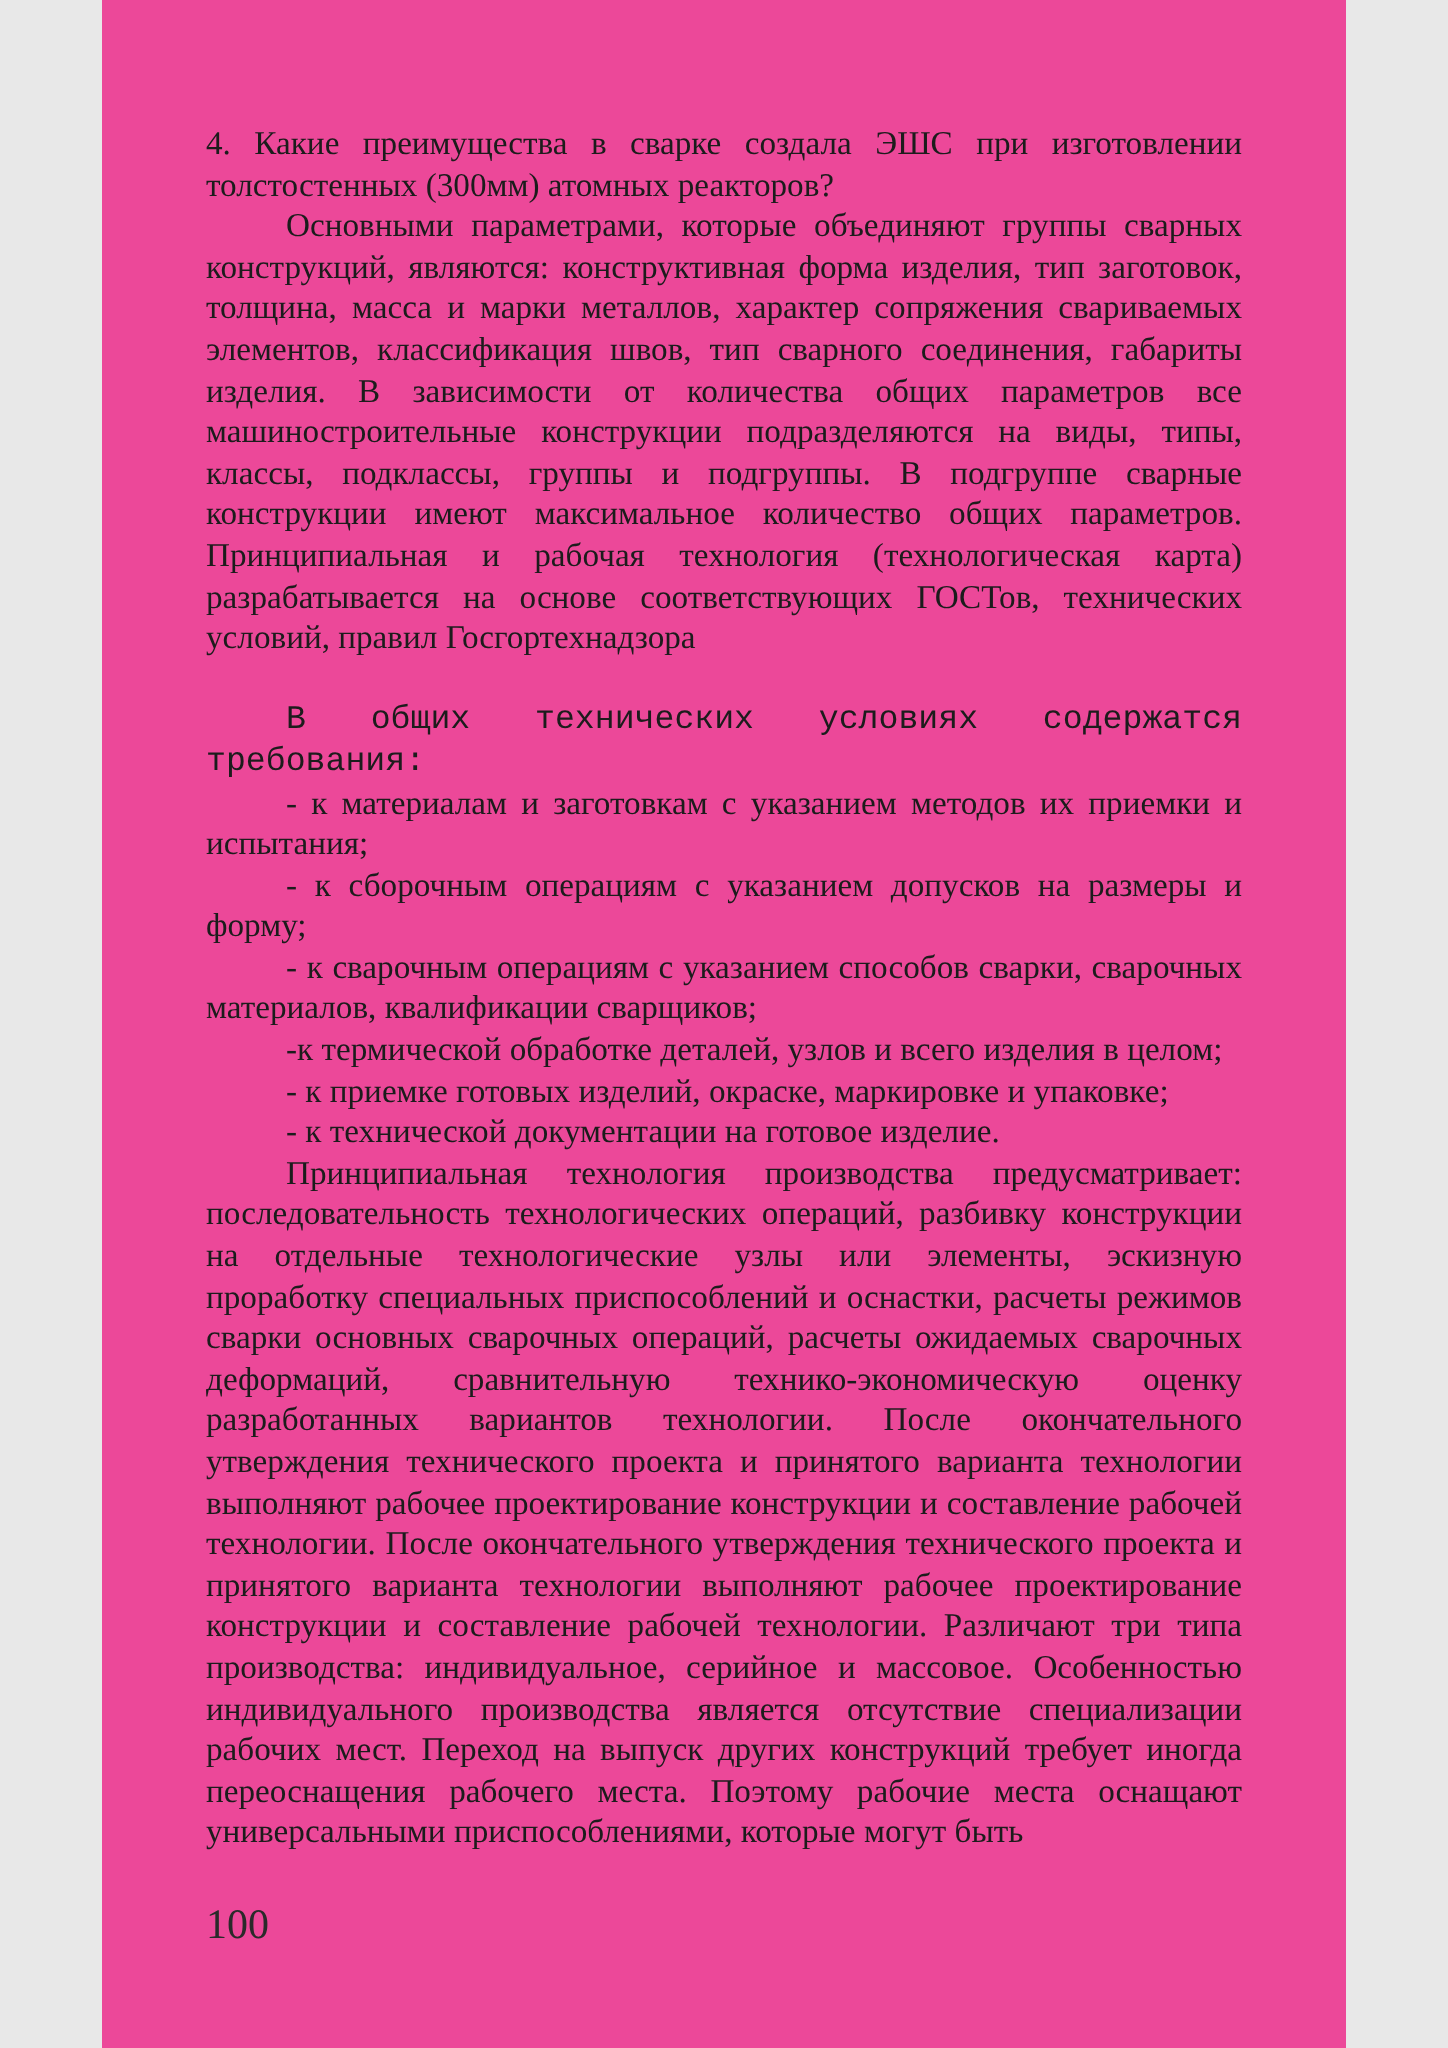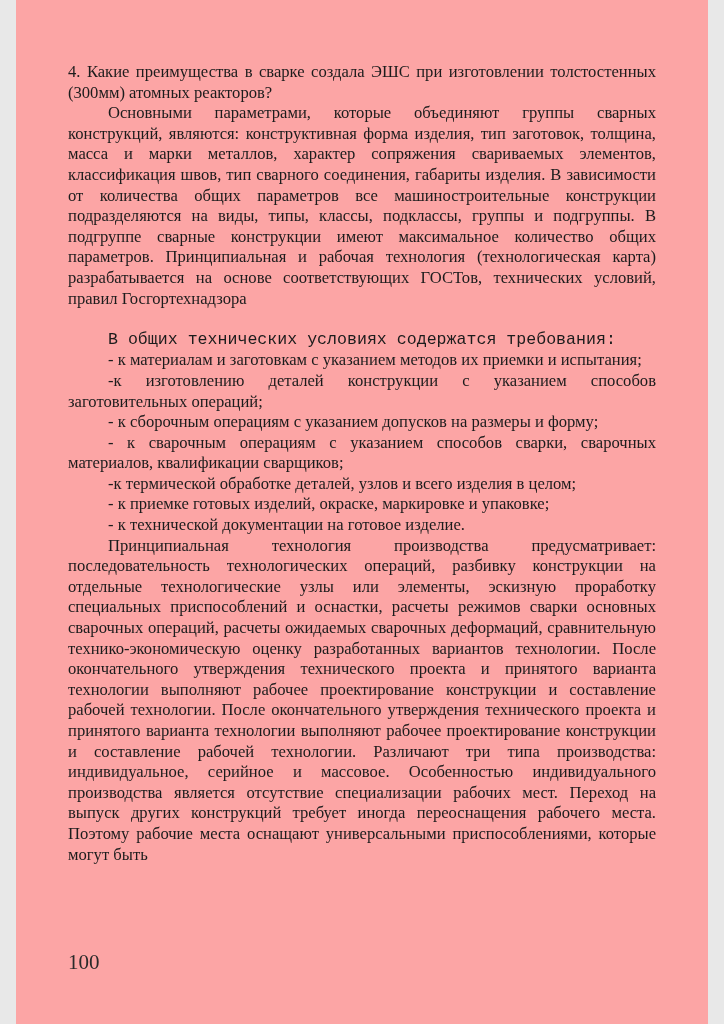--- a/index.html
+++ b/index.html
@@ -2,24 +2,24 @@
 <html><head>
 <meta charset="utf-8">
 <style>
   html, body {
     margin: 0;
     padding: 0;
     background: #e8e8e8;
   }
   .page {
     position: relative;
-    width: 692px;
+    width: 622px;
     height: 1024px;
     margin: 0 auto;
-    background: #fca5a5;
+    background: #ec4899;
     box-sizing: border-box;
     padding: 62px 52px 0 52px;
     font-family: "Liberation Serif", "DejaVu Serif", serif;
     color: #1c1c1c;
     font-size: 16.6px;
     line-height: 20.6px;
     overflow: hidden;
   }
   .para {
     margin: 0;
@@ -53,21 +53,20 @@
 <div class="page">
   <p class="para no-indent">4. Какие преимущества в сварке создала ЭШС при изготовлении толстостенных (300мм) атомных реакторов?</p>
 
 
   <p class="para">Основными параметрами, которые объединяют группы сварных конструкций, являются: конструктивная форма изделия, тип заготовок, толщина, масса и марки металлов, характер сопряжения свариваемых элементов, классификация швов, тип сварного соединения, габариты изделия. В зависимости от количества общих параметров все машиностроительные конструкции подразделяются на виды, типы, классы, подклассы, группы и подгруппы. В подгруппе сварные конструкции имеют максимальное количество общих параметров.  Принципиальная и рабочая технология (технологическая карта) разрабатывается на основе соответствующих ГОСТов, технических условий, правил Госгортехнадзора</p>
 
   <p class="para gap-above">В общих технических условиях содержатся требования:</p>
 
   <div id="requirements">
       <p class="para">- к материалам и заготовкам с указанием методов их приемки и испытания;</p>
-      <p class="para">-к изготовлению деталей конструкции с указанием способов заготовительных операций;</p>
       <p class="para">- к сборочным операциям с указанием допусков на размеры и форму;</p>
       <p class="para">- к сварочным операциям с указанием способов сварки, сварочных материалов, квалификации сварщиков;</p>
       <p class="para">-к термической обработке деталей, узлов и всего изделия в целом;</p>
       <p class="para">- к приемке готовых изделий, окраске, маркировке и упаковке;</p>
       <p class="para">- к технической документации на готовое изделие.</p>
     </div>
 
   <p class="para">Принципиальная технология производства предусматривает: последовательность технологических операций, разбивку конструкции на отдельные технологические узлы или элементы, эскизную проработку специальных приспособлений и оснастки, расчеты режимов сварки основных сварочных операций, расчеты ожидаемых сварочных деформаций, сравнительную технико-экономическую оценку разработанных вариантов технологии. После окончательного утверждения технического проекта и принятого варианта технологии выполняют рабочее проектирование конструкции и составление рабочей технологии. После окончательного утверждения технического проекта и принятого варианта технологии выполняют рабочее проектирование конструкции и составление рабочей технологии. Различают три типа производства: индивидуальное, серийное и массовое. Особенностью индивидуального производства является отсутствие специализации рабочих мест. Переход на выпуск других конструкций требует иногда переоснащения рабочего места. Поэтому рабочие места оснащают универсальными приспособлениями, которые могут быть</p>
 
   <div class="page-number">100</div>

